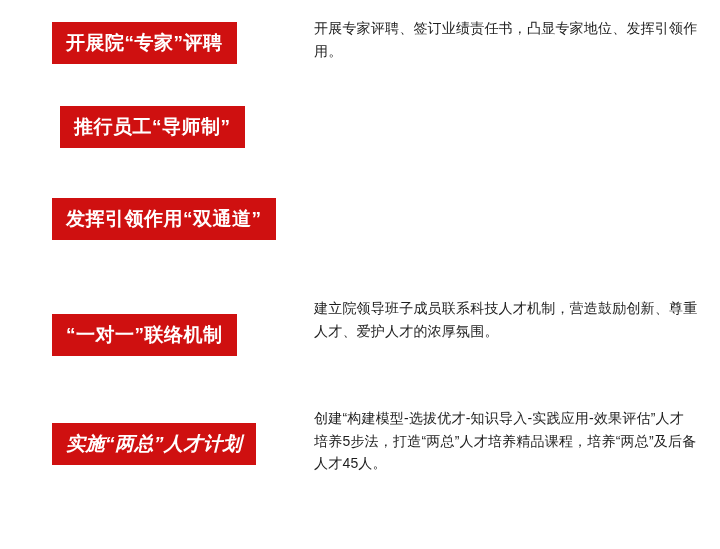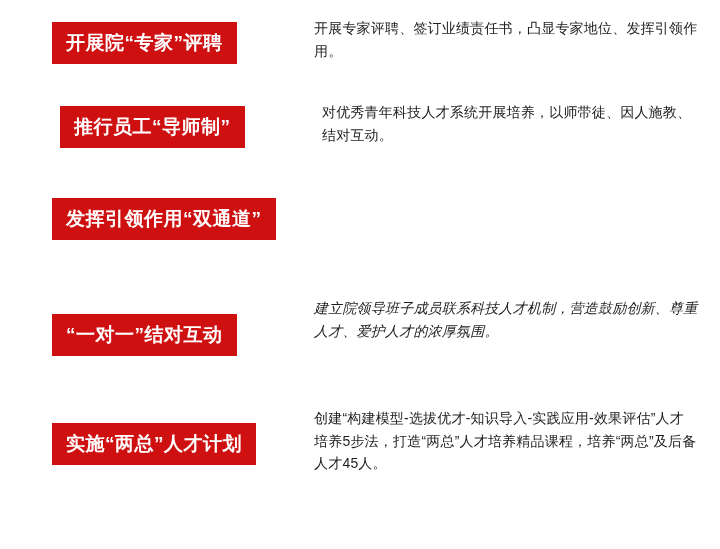--- a/index.html
+++ b/index.html
@@ -52,22 +52,22 @@
     padding-top: 1px;
     font-family: "Liberation Sans", sans-serif;
   }
   .r1 .label-cell { padding-top: 8px; }
   .r1 .desc-cell  { padding-top: 3px; }
   .r2 .label-cell { padding-top: 8px; margin-left: 8px; }
   .r2 .desc-cell  { padding-top: 3px; }
   .r3 .label-cell { padding-top: 16px; }
   .r3 .desc-cell  { padding-top: 3px; }
   .r4 .label-cell { padding-top: 20px; }
-  .r4 .desc-cell  { padding-top: 3px; font-style: italic; }
-  .r5 .label-cell { padding-top: 19px; }
+  .r4 .desc-cell  { padding-top: 3px; }
+  .r5 .label-cell { padding-top: 19px; font-style: italic; }
   .r5 .desc-cell  { padding-top: 3px; }
 
   .r1 { height: 84px; }
   .r2 { height: 84px; }
   .r3 { height: 112px; }
   .r4 { height: 110px; }
   .r5 { height: 140px; }
 </style>
 </head>
 <body>
@@ -78,32 +78,31 @@
     <div class="label-cell">
       <span class="tag">开展院“专家”评聘</span>
     </div>
     <div class="desc-cell">开展专家评聘、签订业绩责任书，凸显专家地位、发挥引领作用。</div>
   </div>
 
   <div class="row r2">
     <div class="label-cell">
       <span class="tag">推行员工“导师制”</span>
     </div>
-    <div class="desc-cell">对优秀青年科技人才系统开展培养，以师带徒、因人施教、结对互动。</div>
   </div>
 
   <div class="row r3">
     <div class="label-cell">
       <span class="tag">发挥引领作用“双通道”</span>
     </div>
   </div>
 
   <div class="row r4">
     <div class="label-cell">
-      <span class="tag">“一对一”结对互动</span>
+      <span class="tag">“一对一”联络机制</span>
     </div>
     <div class="desc-cell">建立院领导班子成员联系科技人才机制，营造鼓励创新、尊重人才、爱护人才的浓厚氛围。</div>
   </div>
 
   <div class="row r5">
     <div class="label-cell">
       <span class="tag">实施“两总”人才计划</span>
     </div>
     <div class="desc-cell">创建“构建模型-选拔优才-知识导入-实践应用-效果评估”人才培养5步法，打造“两总”人才培养精品课程，培养“两总”及后备人才45人。</div>
   </div>

